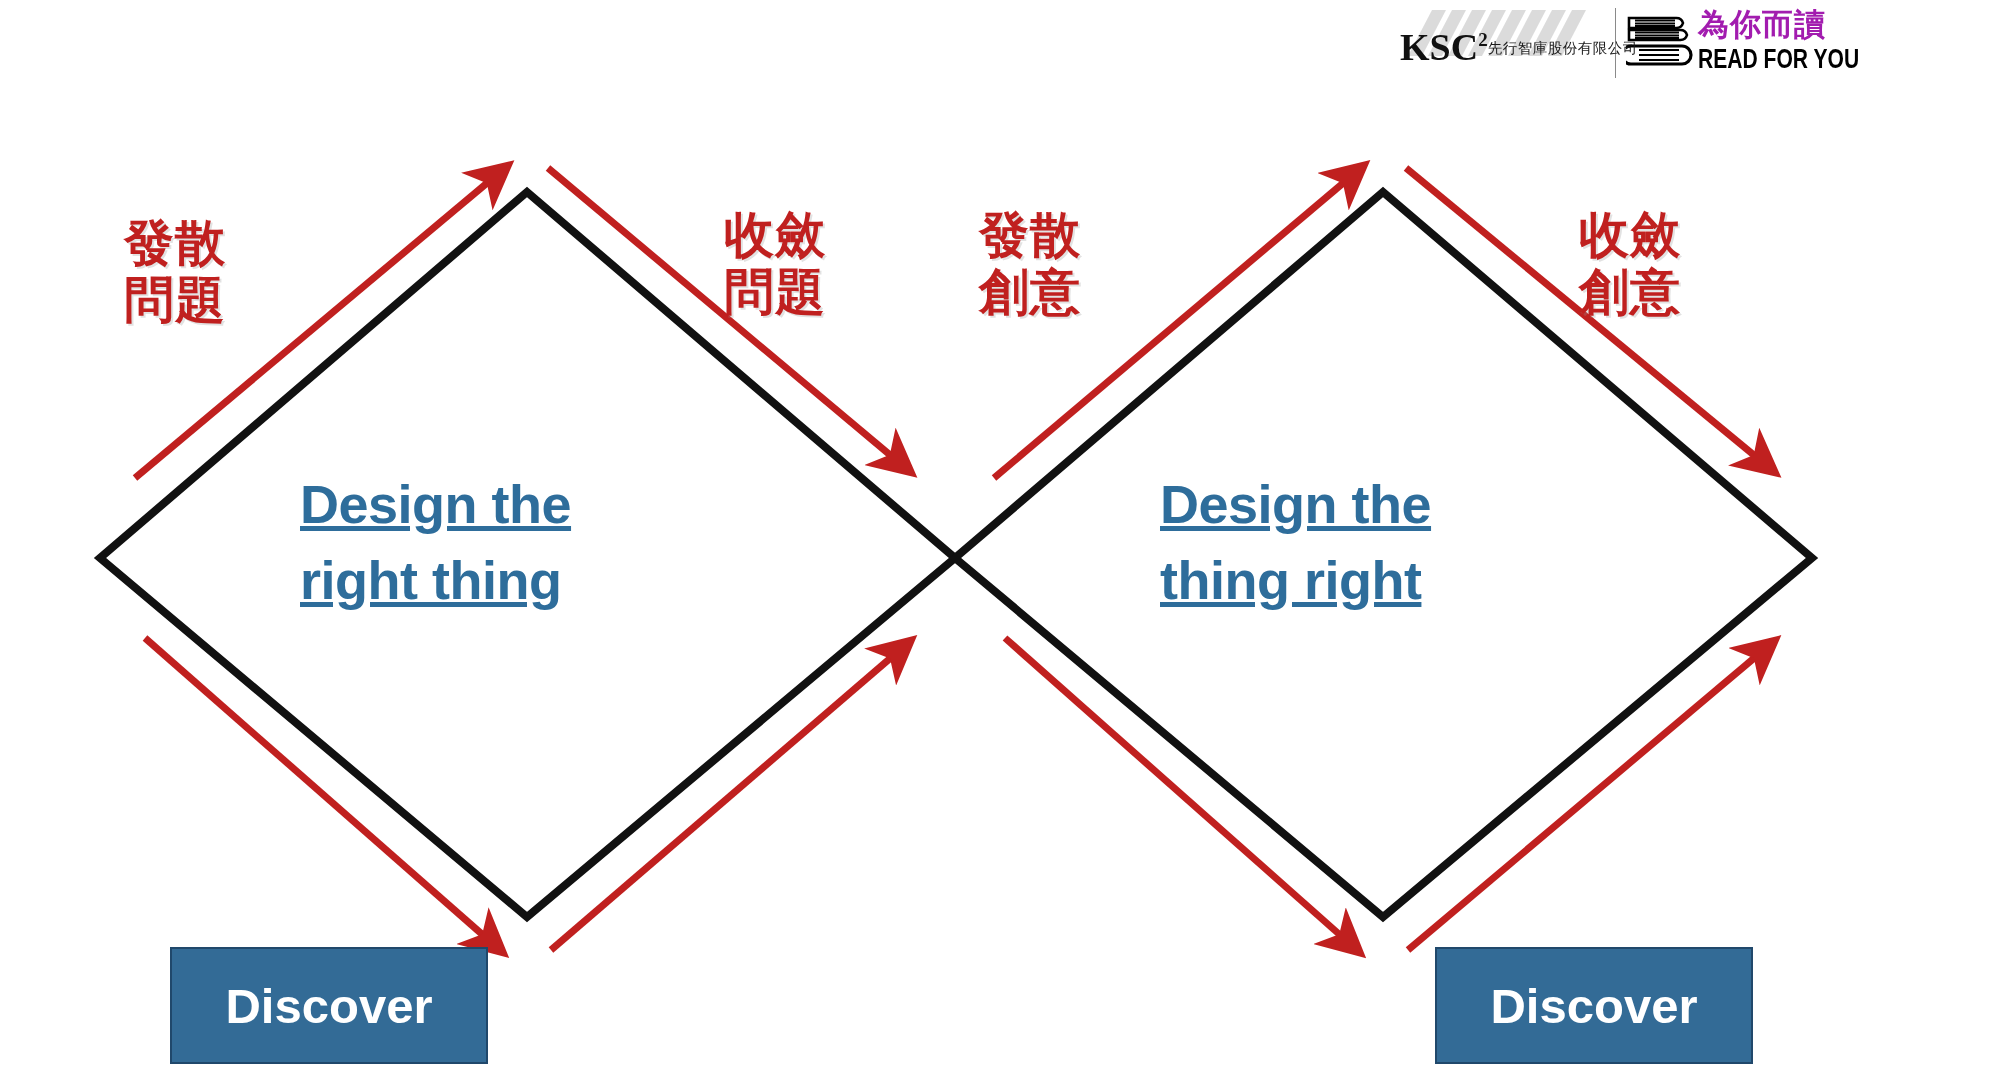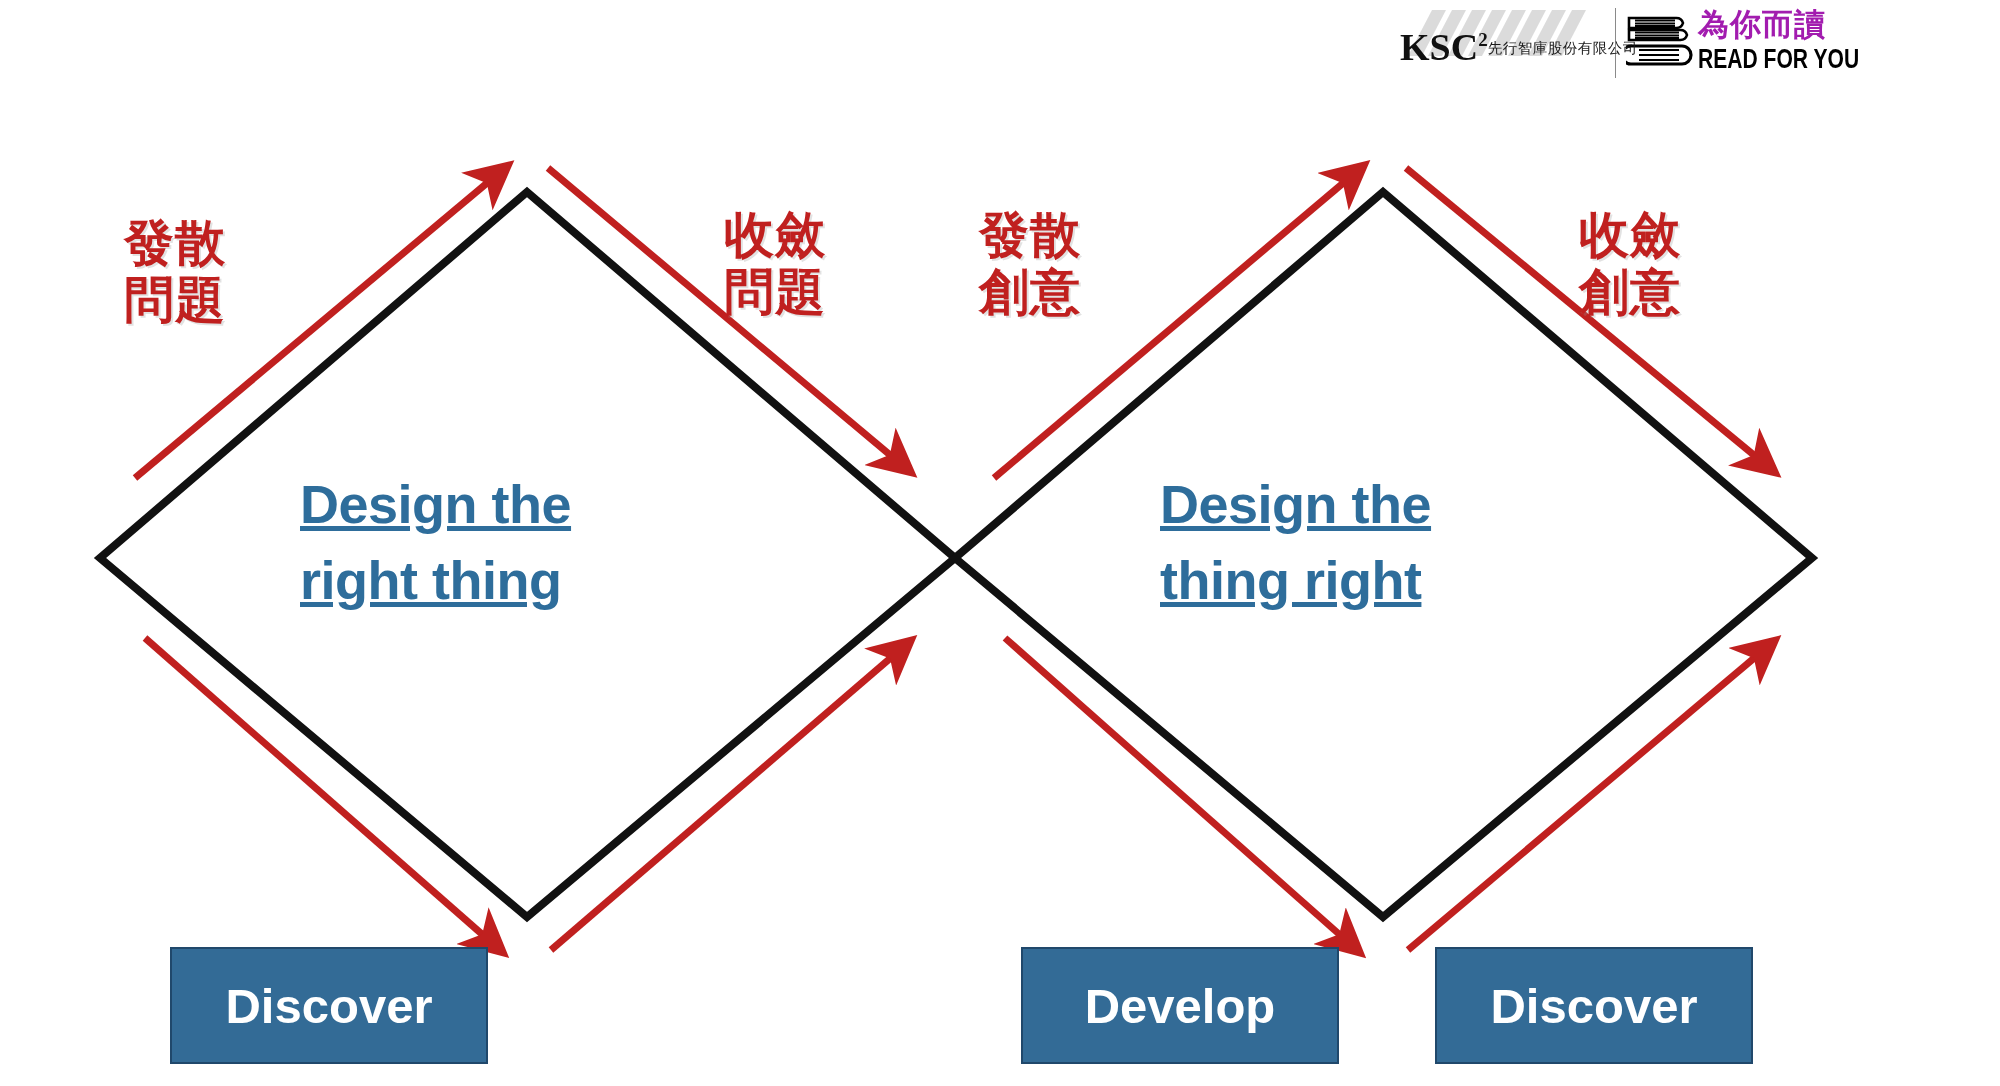--- a/index.html
+++ b/index.html
@@ -262,20 +262,17 @@
   <div class="anno-label" id="anno-2">收斂
 問題</div>
   <div class="anno-label" id="anno-3">發散
 創意</div>
   <div class="anno-label" id="anno-4">收斂
 創意</div>
 
   <div class="phase-box" id="phase-discover">
     <span>Discover</span>
   </div>
-  <div class="phase-box" id="phase-develop">
-    <span>Develop</span>
-  </div>
   <div class="phase-box" id="phase-deliver">
     <span>Discover</span>
   </div>
 
 </div>
 
 </body></html>

